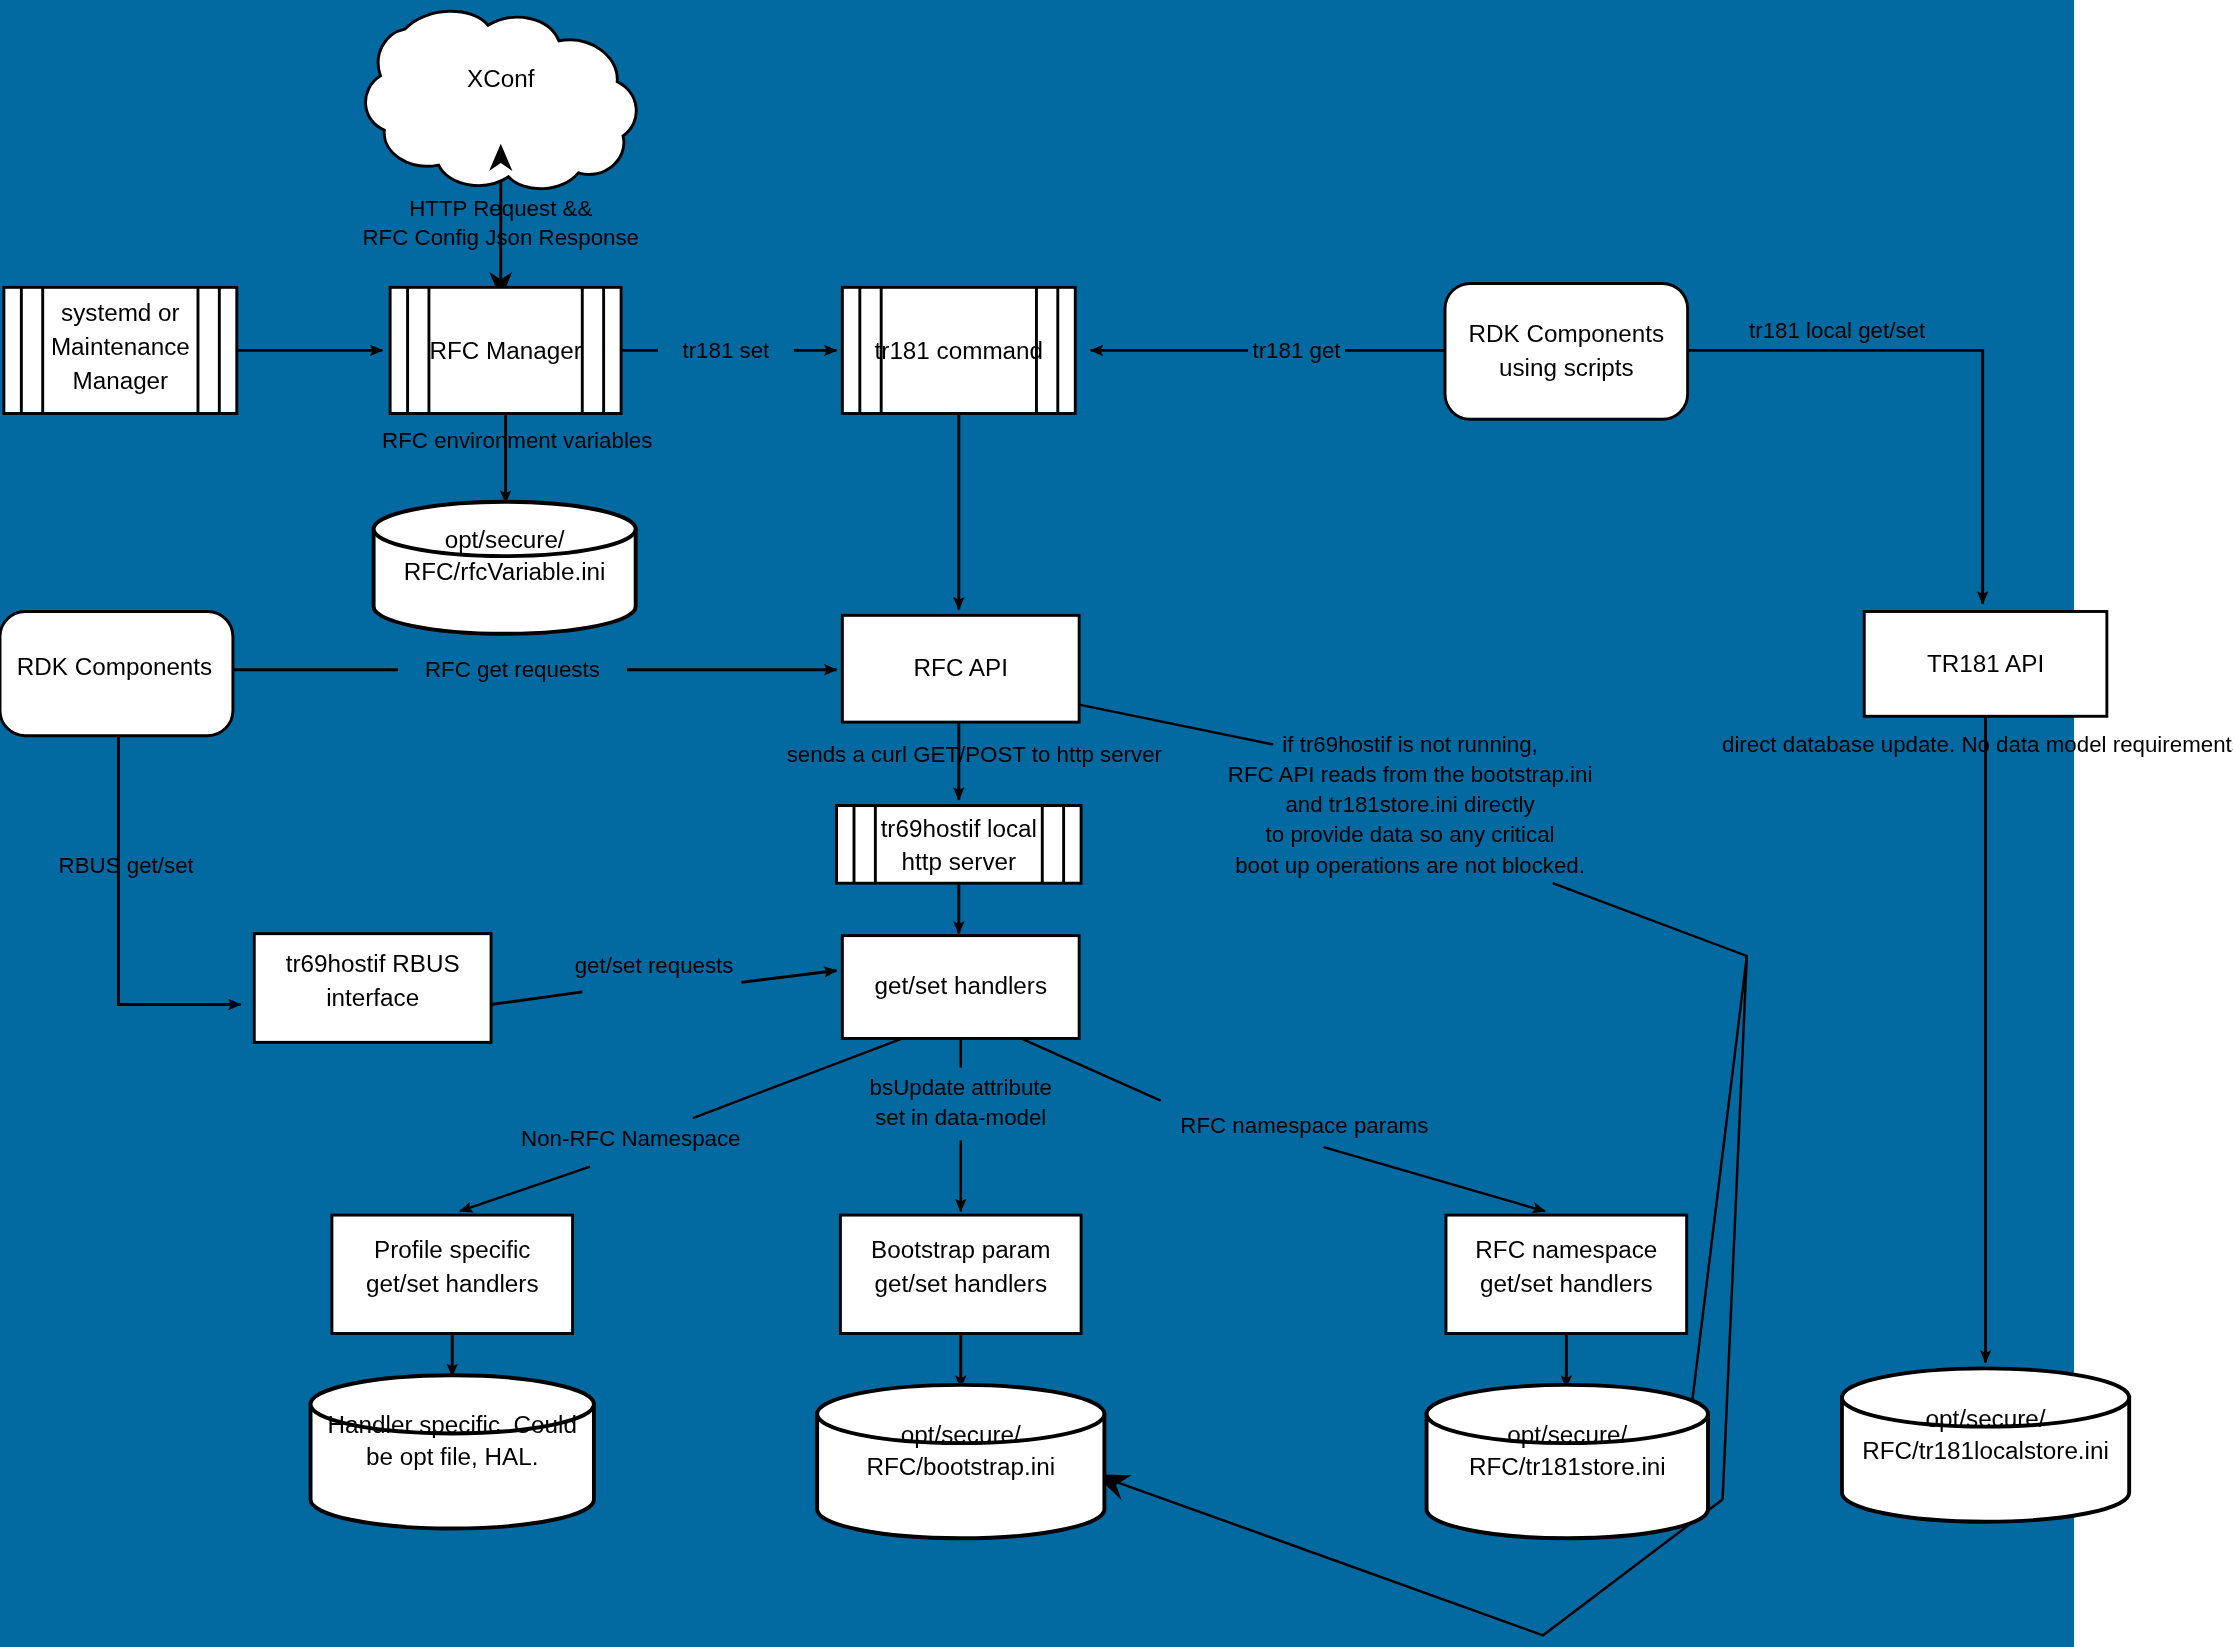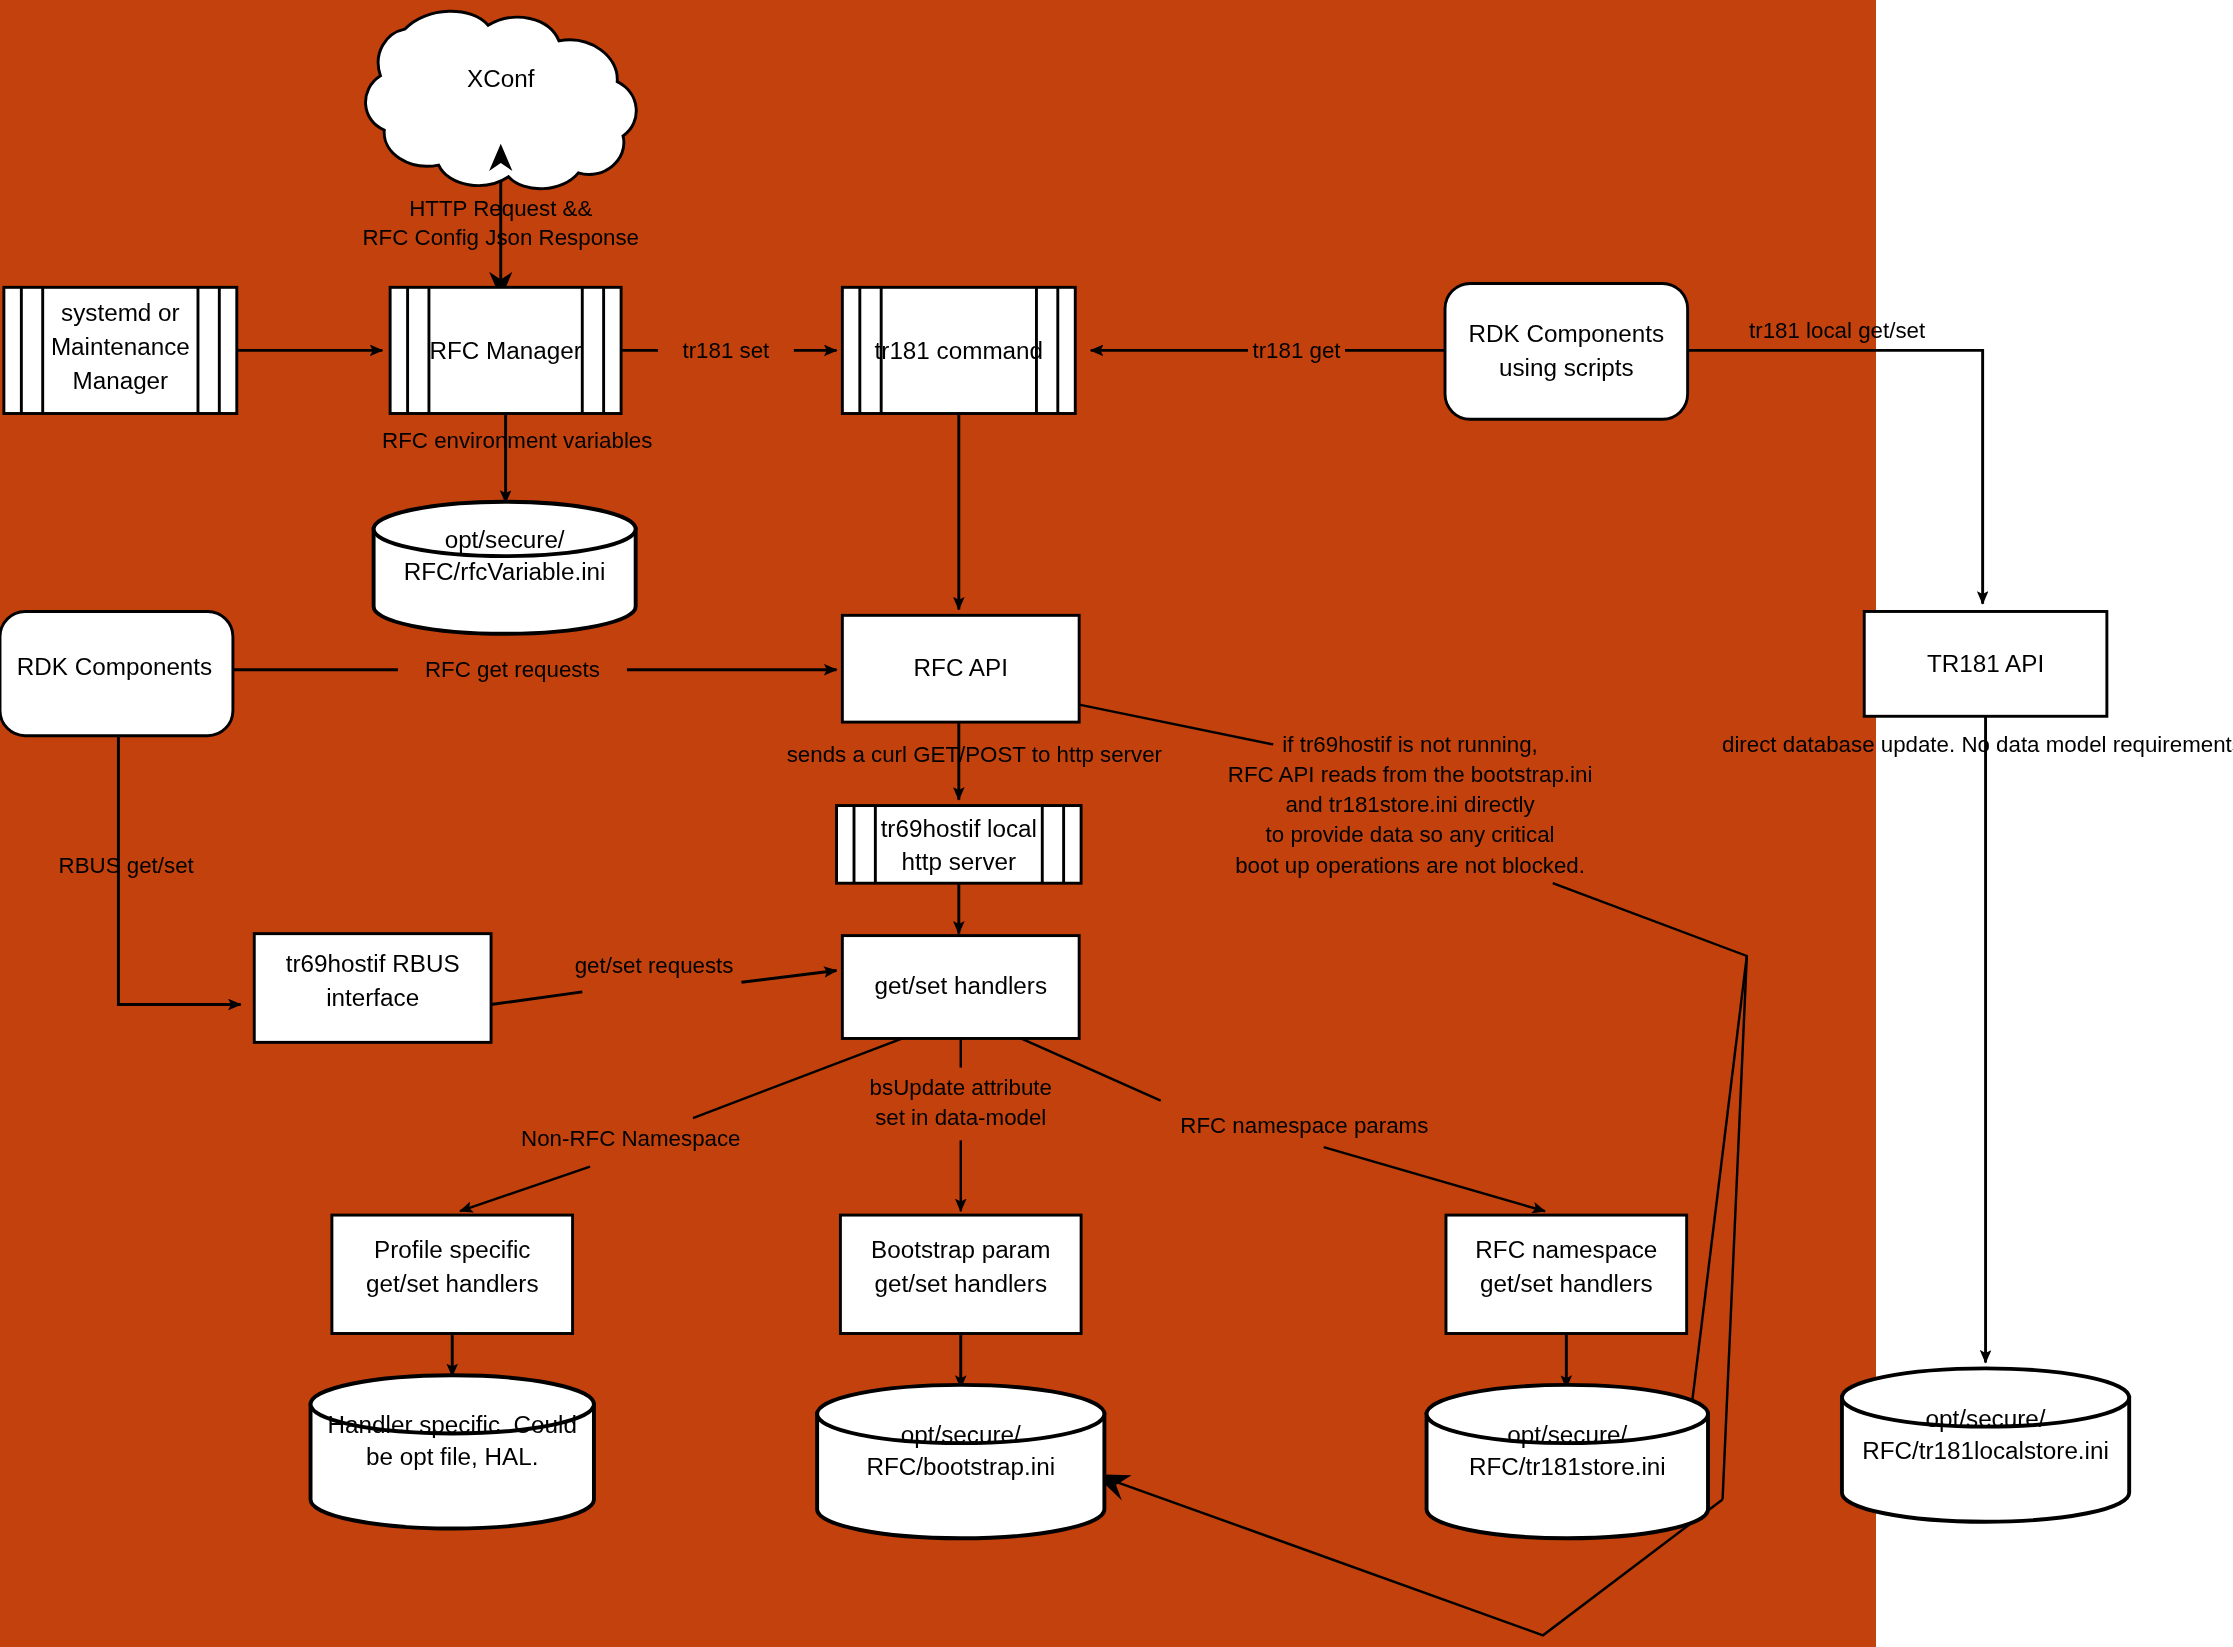--- a/index.html
+++ b/index.html
@@ -1,19 +1,19 @@
 <!DOCTYPE html>
 <html><head>
 <meta charset="utf-8">
 <style>
   html,body{margin:0;padding:0;background:#ffffff;}
   #canvas{
     position:relative;
-    width:1876px;height:1648px;
-    background:#c2410c;
+    width:2074px;height:1648px;
+    background:#0369a1;
     font-family:"Liberation Sans", sans-serif;
   }
   svg{display:block;}
   .ln{stroke:#000000;stroke-width:3;fill:none;}
   .ln-thin{stroke:#000000;stroke-width:2.5;fill:none;}
   .shp{stroke:#000000;stroke-width:3;fill:#ffffff;}
   .shp-thick{stroke:#000000;stroke-width:4;fill:#ffffff;}
   .ah{fill:#000000;stroke:none;}
   text{font-family:"Liberation Sans", sans-serif;fill:#000000;}
   .t-node{font-size:25px;}

